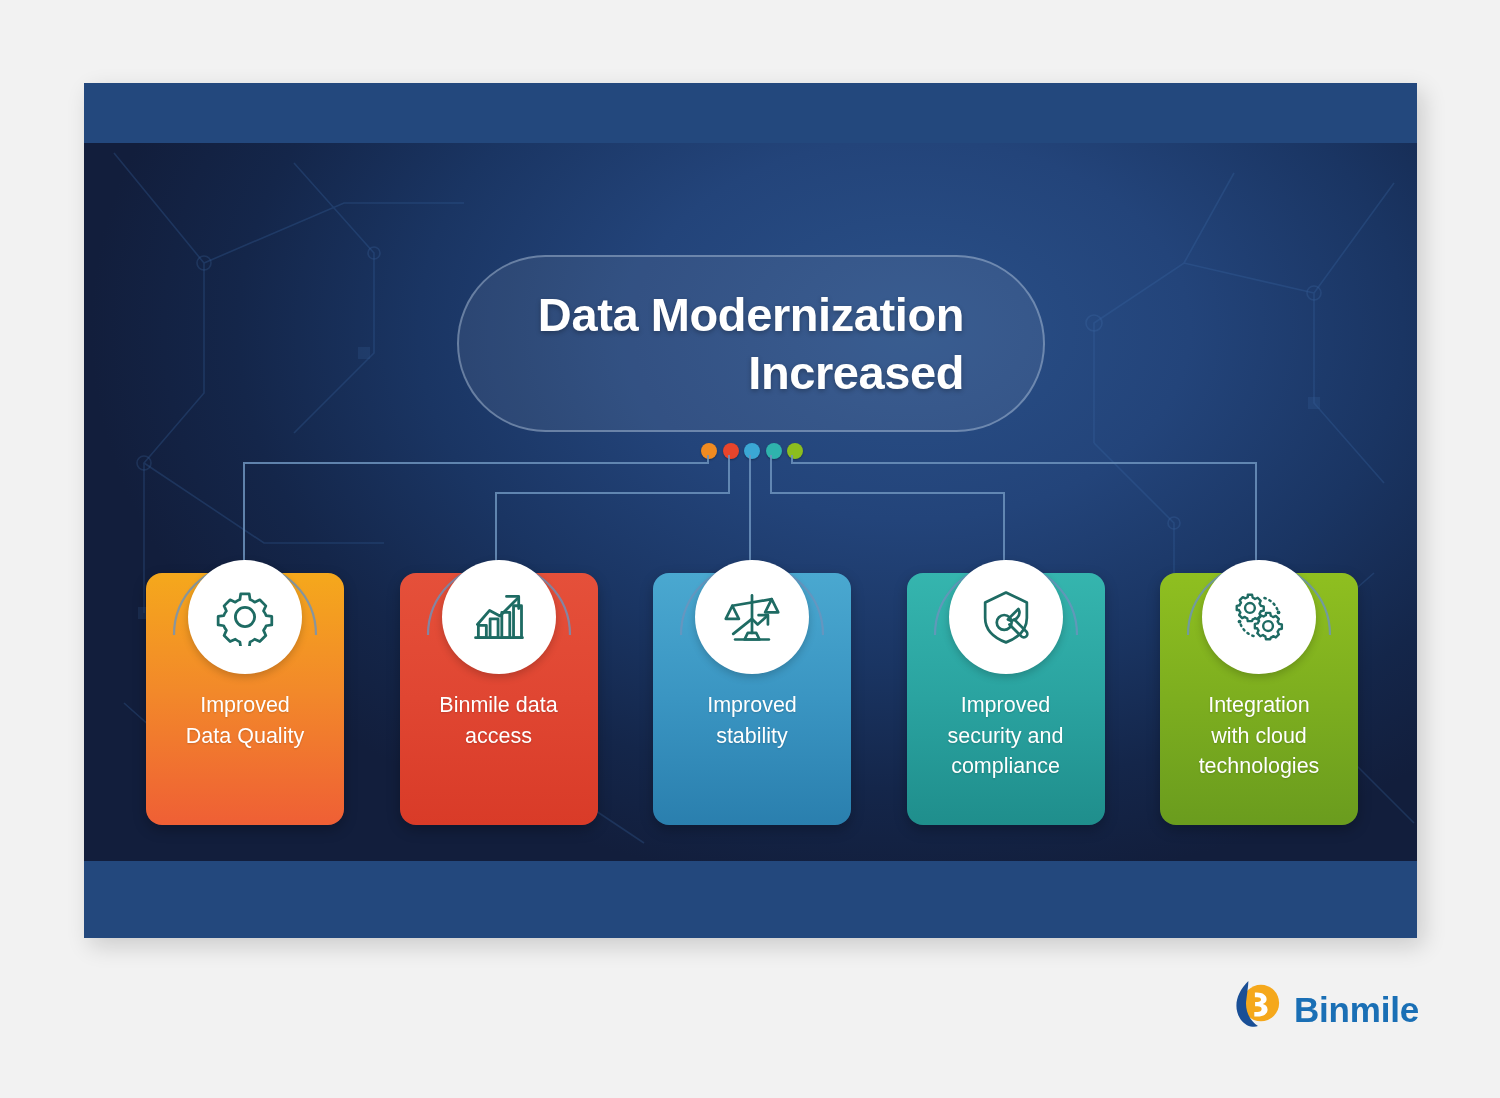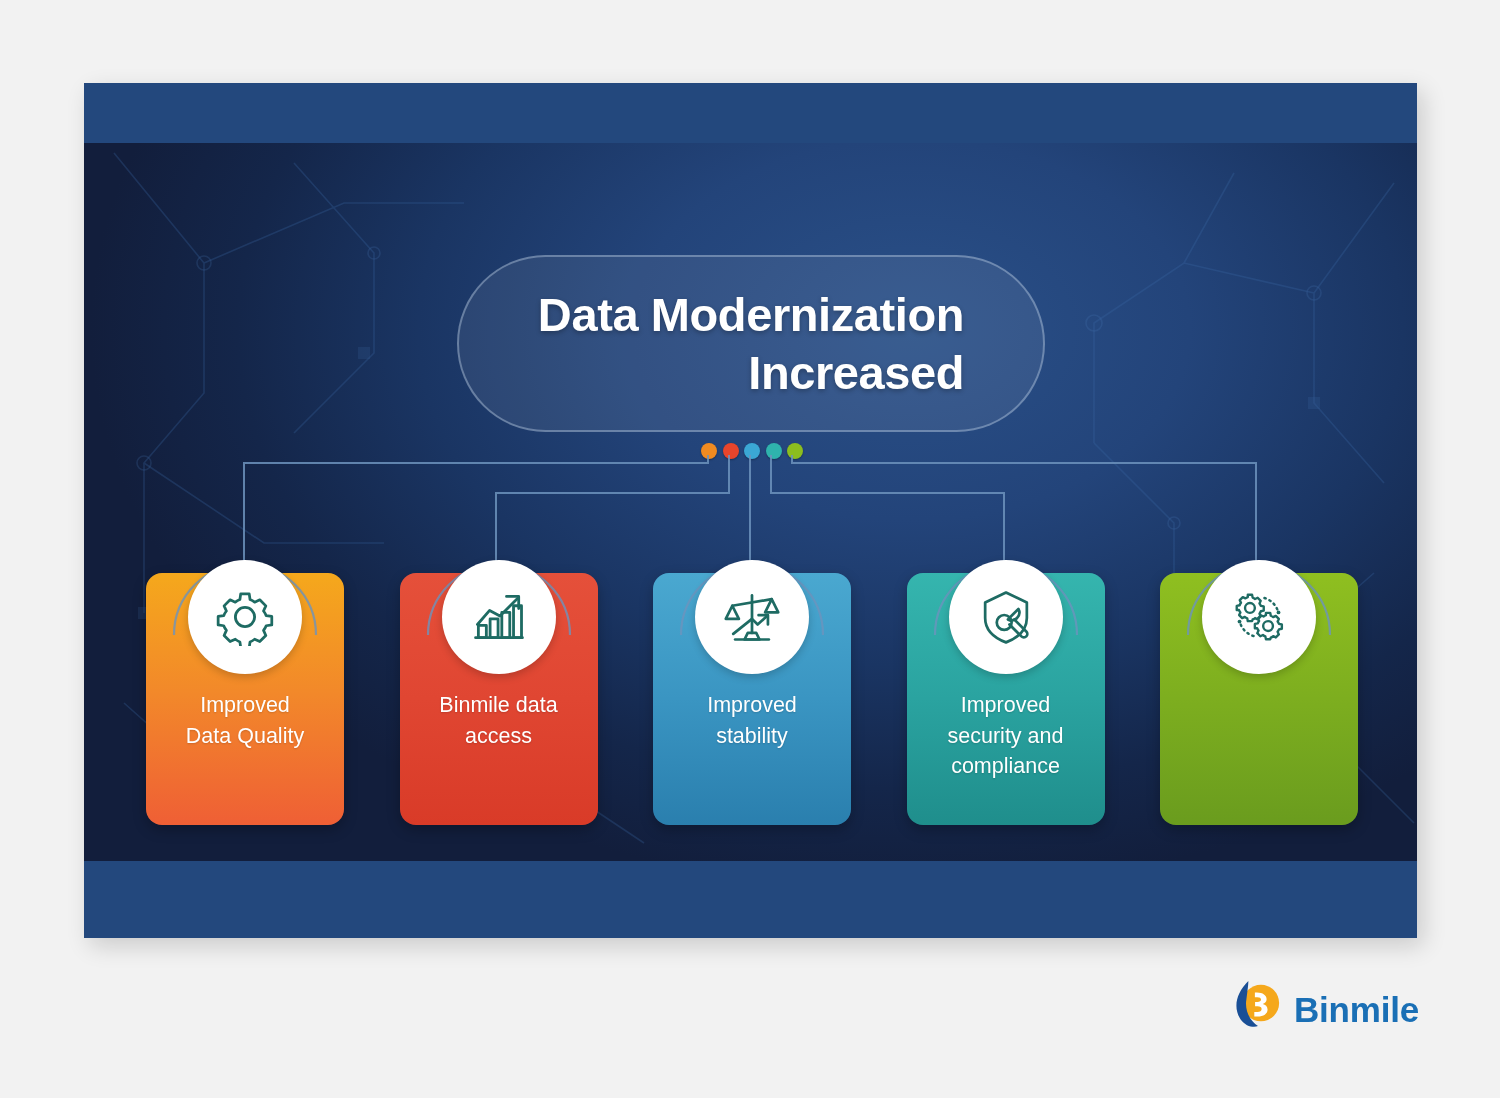--- a/index.html
+++ b/index.html
@@ -376,20 +376,23 @@
                   <circle cx="0" cy="0" r="11.5" stroke-width="5.6"></circle>
                 </g>
 
                 <path d="M38 11 A 22 22 0 0 1 53 26" stroke-dasharray="1.5 4.5"></path>
                 <path d="M26 53 A 22 22 0 0 1 11 38" stroke-dasharray="1.5 4.5"></path>
                 <circle cx="53.5" cy="27" r="2.1" fill="#1e6b63" stroke="none"></circle>
                 <circle cx="10.5" cy="37" r="2.1" fill="#1e6b63" stroke="none"></circle>
               </g>
             </svg>
           </div>
+          <div class="card-label">Integration
+with cloud
+technologies</div>
         </div>
 
       </div>
 
     </div>
   </div>
 
   <div class="brand">
     <svg width="50" height="52" viewBox="0 0 52 54" aria-hidden="true">
       <circle cx="30" cy="26" r="19" fill="#f5a81c"></circle>

